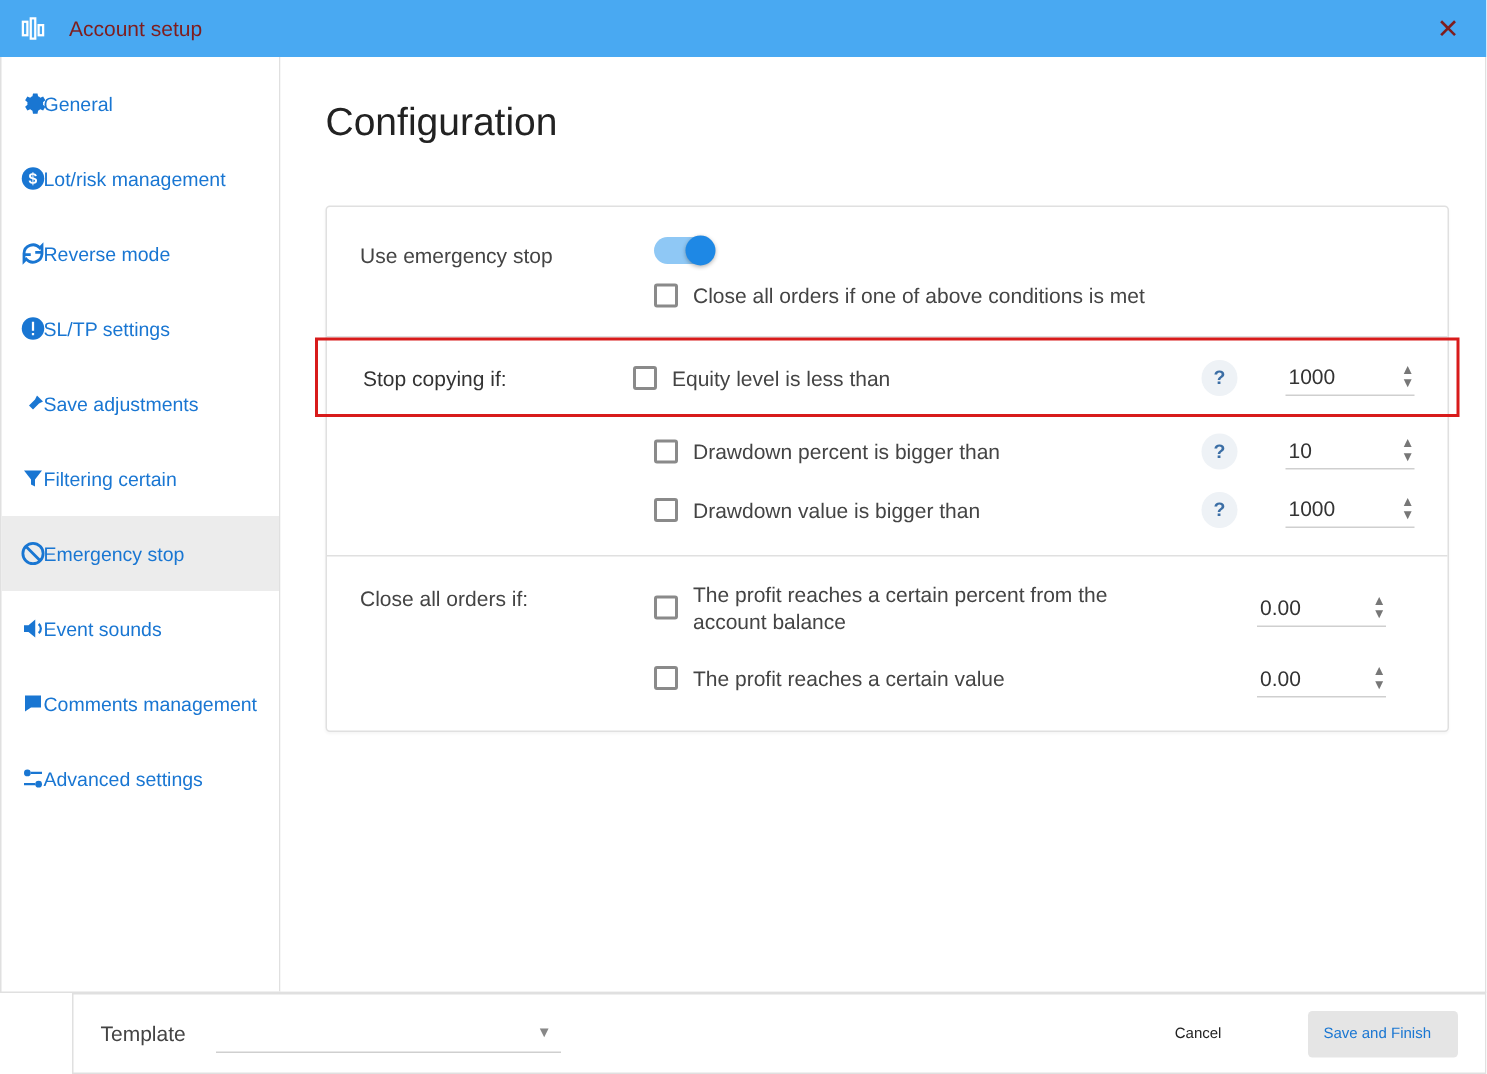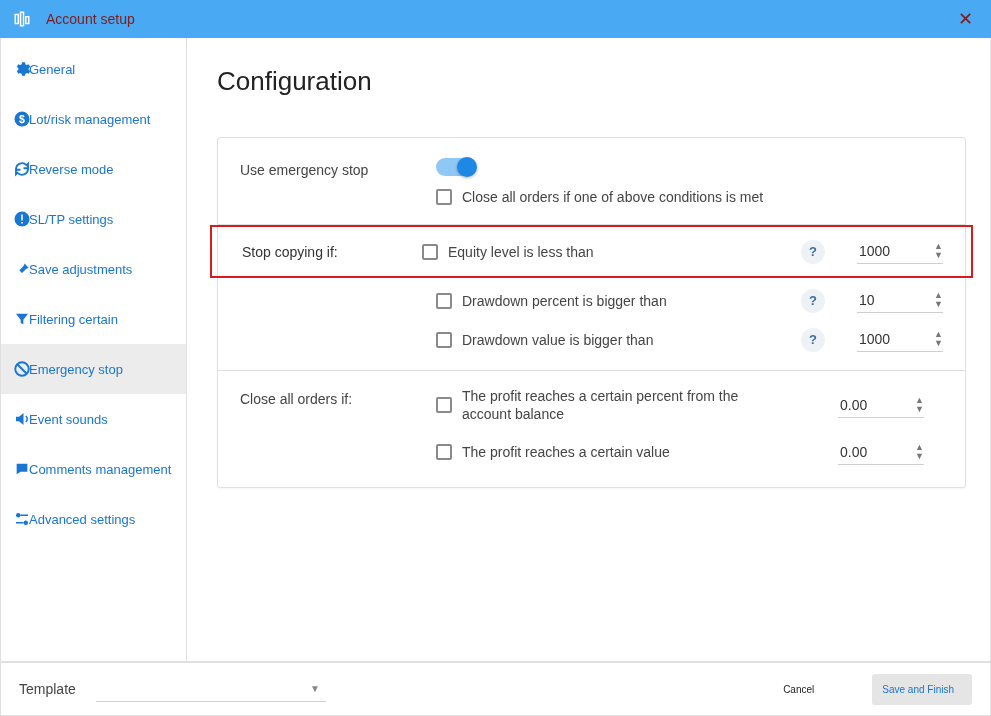--- a/index.html
+++ b/index.html
@@ -35,21 +35,21 @@
 .opt-line .value-box { display: flex; align-items: center; margin-left: 32px; width: 86px; border-bottom: 1px solid #cfcfcf; position: relative; }
 .opt-line .value-box input { border: none; outline: none; width: 56px; font-size: 14px; color: #333; padding: 4px 2px; background: transparent; }
 .opt-line .value-box .spinners { display: flex; flex-direction: column; gap: 0px; margin-left: auto; }
 .opt-line .value-box .spinners span { font-size: 9px; color: #777; cursor: pointer; line-height: 9px; }
 
 .toggle { width: 40px; height: 18px; border-radius: 10px; background: #8fc8f5; position: relative; cursor: pointer; }
 .toggle .knob { width: 20px; height: 20px; border-radius: 50%; background: #1e88e5; position: absolute; right: -1px; top: -1px; box-shadow: 0 1px 3px rgba(0,0,0,0.3); }
 
 .highlight-box { border: 2px solid #d81b1b; margin: 0 -8px; padding: 12px 28px 12px 30px; }
 
-.footer { height: 54px; border: 1px solid #e0e0e0; border-top: 1px solid #e0e0e0; display: flex; align-items: center; padding: 0 18px; }
+.footer { height: 54px; border: 1px solid #e0e0e0; border-top: 1px solid #e0e0e0; display: flex; align-items: center; padding: 0 18px; margin-left: 48px; }
 .footer .tmpl-label { font-size: 14px; color: #444; margin-right: 20px; }
 .footer .tmpl-select { width: 230px; border-bottom: 1px solid #cfcfcf; height: 26px; display: flex; align-items: center; justify-content: flex-end; cursor: pointer; }
 .footer .tmpl-select .caret { font-size: 10px; color: #888; margin-right: 6px; }
 .footer .spacer { flex: 1; }
 .footer .btn { padding: 10px 18px; font-size: 10px; cursor: pointer; border: none; background: transparent; }
 .footer .btn.cancel { color: #222; font-weight: 500; margin-right: 40px; }
 .footer .btn.save { background: #e5e5e5; color: #1976d2; border-radius: 3px; padding-left: 10px; }
 </style>
 </head>
 <body>

